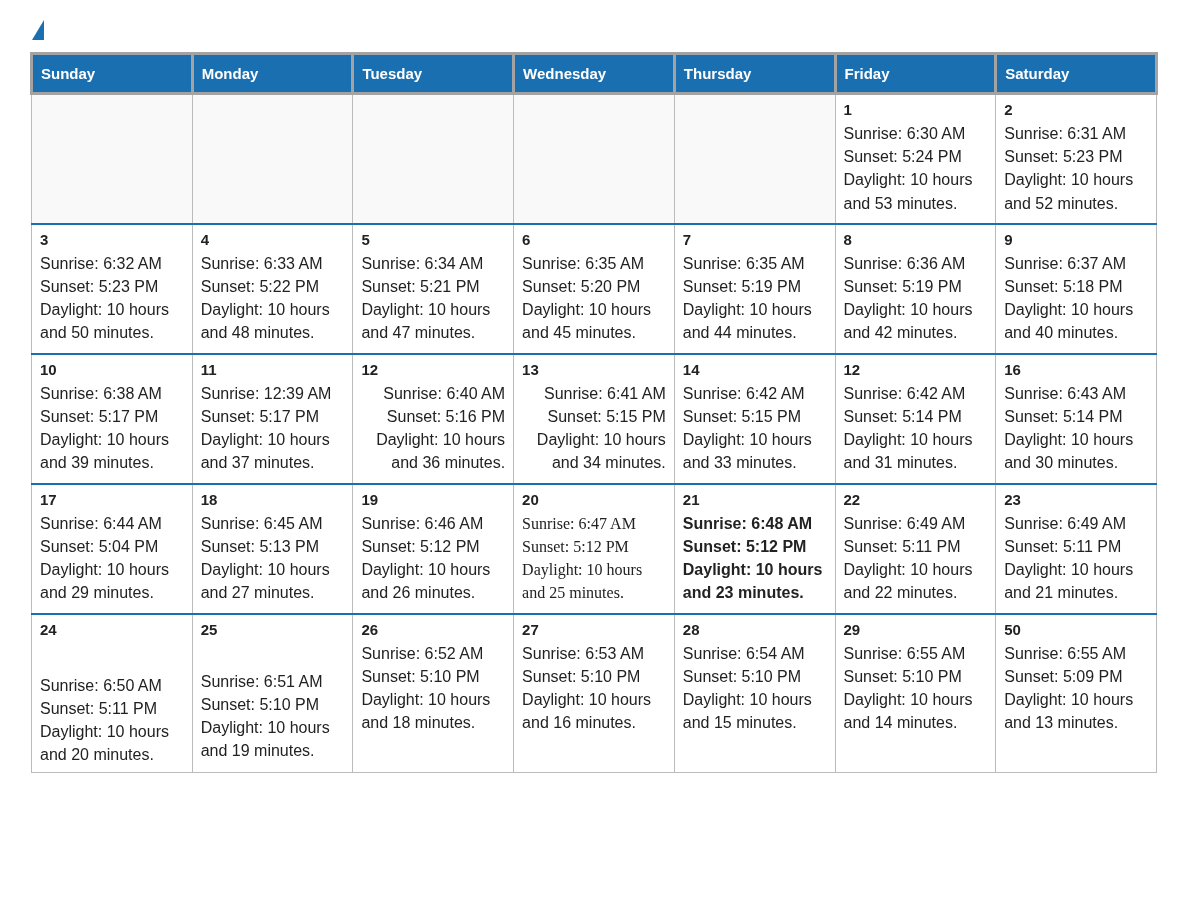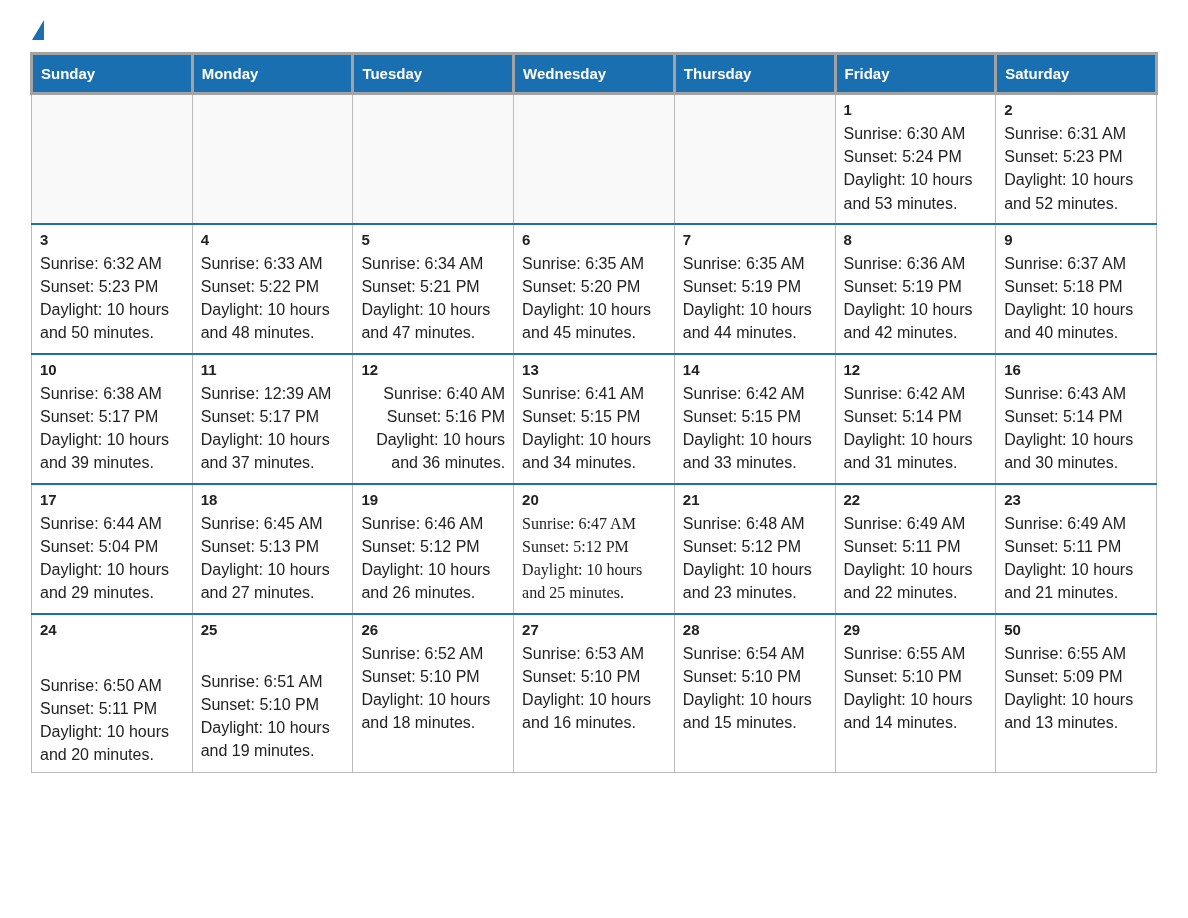--- a/index.html
+++ b/index.html
@@ -213,21 +213,21 @@
 Daylight: 10 hours and 37 minutes.</div>
         </td>
         <td>
           <span class="day-num">12</span>
           <div class="day-info" style="white-space: pre-line; text-align: right;">Sunrise: 6:40 AM
 Sunset: 5:16 PM
 Daylight: 10 hours and 36 minutes.</div>
         </td>
         <td>
           <span class="day-num">13</span>
-          <div class="day-info" style="white-space: pre-line;">Sunrise: 6:41 AM
+          <div class="day-info" style="white-space: pre-line; text-align: right;">Sunrise: 6:41 AM
 Sunset: 5:15 PM
 Daylight: 10 hours and 34 minutes.</div>
         </td>
         <td>
           <span class="day-num">14</span>
           <div class="day-info" style="white-space: pre-line;">Sunrise: 6:42 AM
 Sunset: 5:15 PM
 Daylight: 10 hours and 33 minutes.</div>
         </td>
         <td>
@@ -263,21 +263,21 @@
 Daylight: 10 hours and 26 minutes.</div>
         </td>
         <td>
           <span class="day-num">20</span>
           <div class="day-info" style="white-space: pre-line; font-family: Liberation Serif, serif;">Sunrise: 6:47 AM
 Sunset: 5:12 PM
 Daylight: 10 hours and 25 minutes.</div>
         </td>
         <td>
           <span class="day-num">21</span>
-          <div class="day-info" style="white-space: pre-line;">Sunrise: 6:48 AM
+          <div class="day-info" style="white-space: pre-line; font-weight: bold;">Sunrise: 6:48 AM
 Sunset: 5:12 PM
 Daylight: 10 hours and 23 minutes.</div>
         </td>
         <td>
           <span class="day-num">22</span>
           <div class="day-info" style="white-space: pre-line;">Sunrise: 6:49 AM
 Sunset: 5:11 PM
 Daylight: 10 hours and 22 minutes.</div>
         </td>
         <td>

